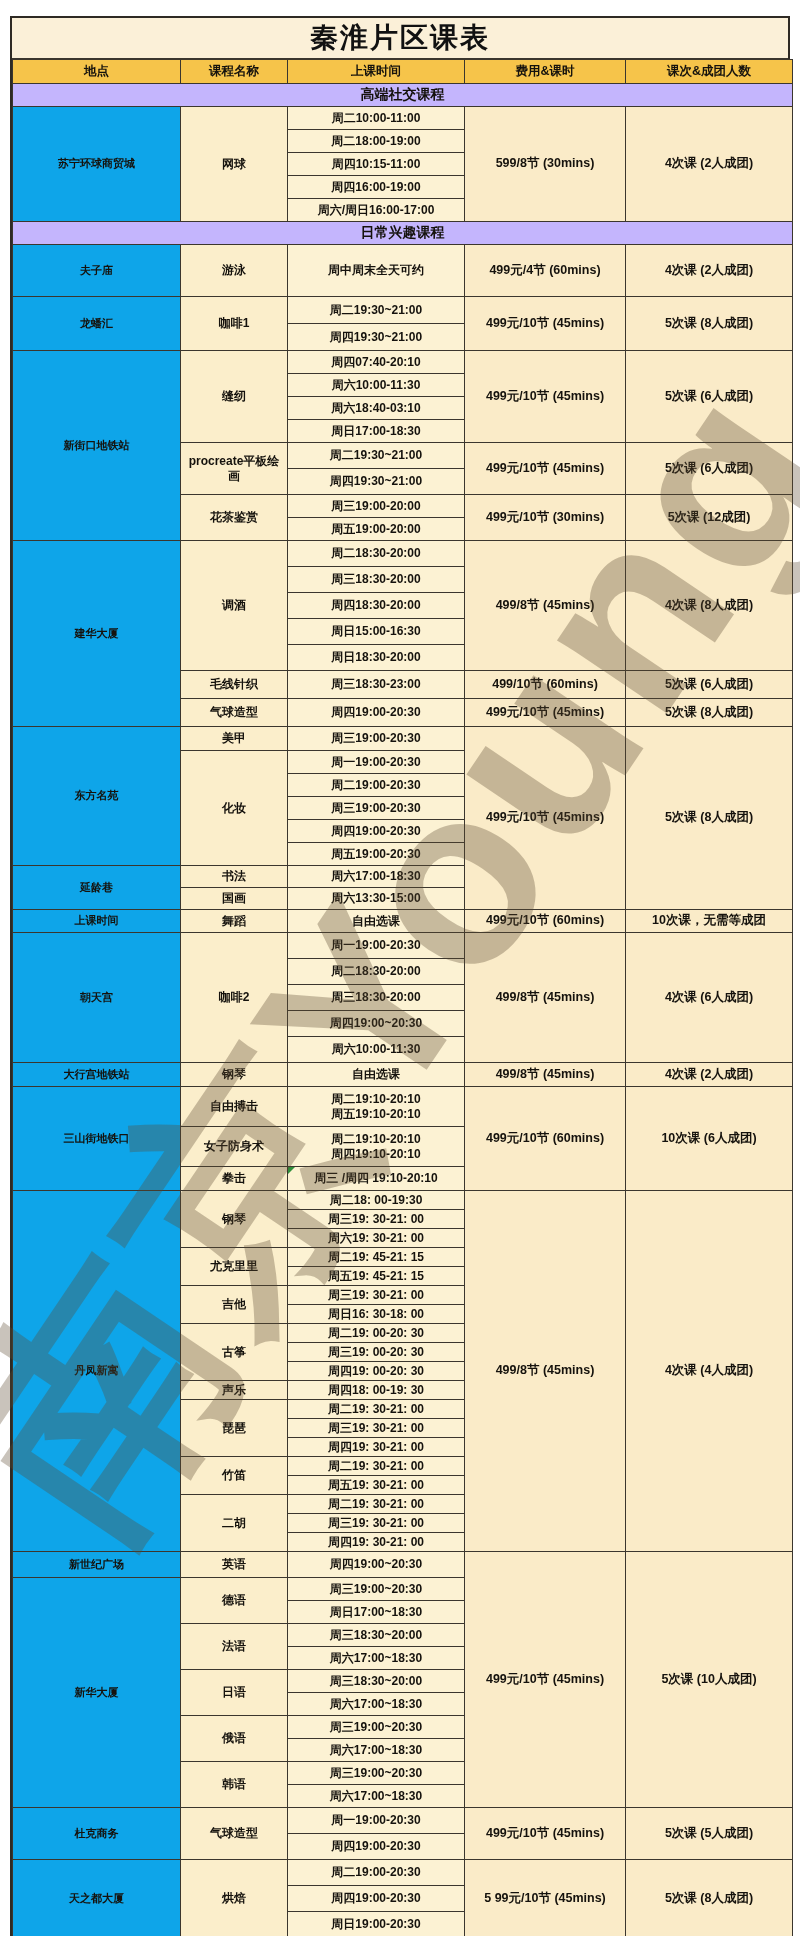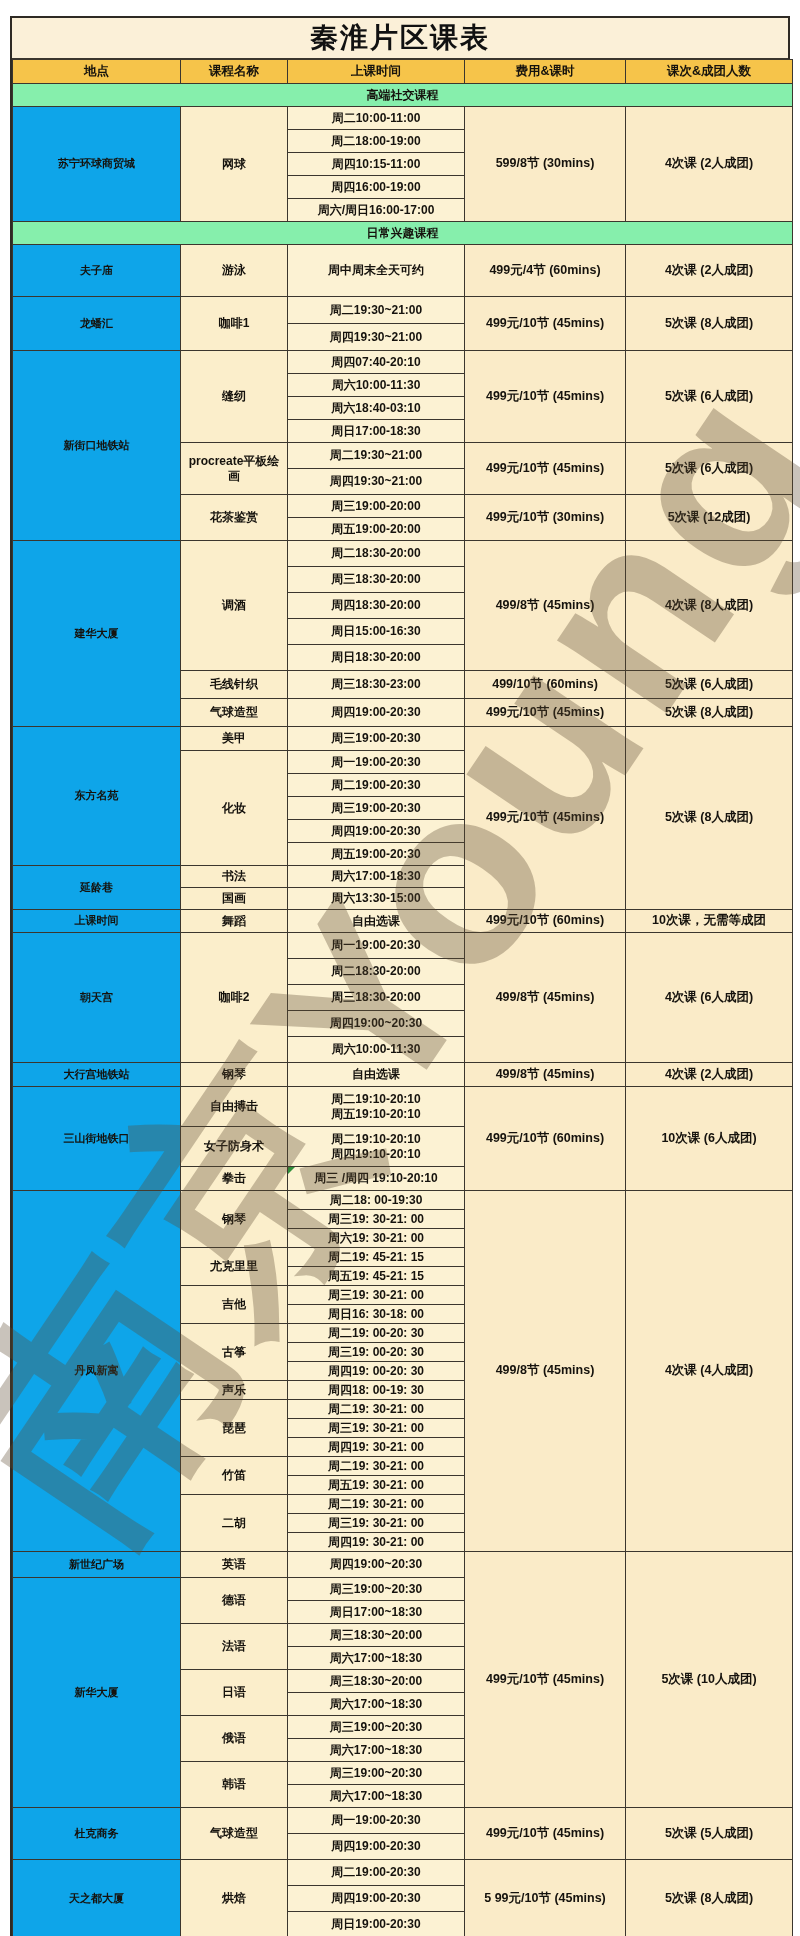--- a/index.html
+++ b/index.html
@@ -6,21 +6,21 @@
   body{font-family:"Liberation Sans","DejaVu Sans",sans-serif;width:800px;}
   .page{position:relative;width:800px;overflow:hidden;}
   .sheet{position:relative;margin:16px 10px 12px 10px;border:2px solid #2e2a24;background:#FBF0D8;}
   .title-bar{height:40px;display:flex;align-items:center;justify-content:center;
     background:#FBF0D8;border-bottom:1px solid #3b362e;}
   .title-bar span{font-size:28px;font-weight:bold;color:#111;letter-spacing:2px;}
   table{border-collapse:collapse;table-layout:fixed;width:100%;}
   td,th{border:1px solid #3b362e;padding:0 2px;text-align:center;vertical-align:middle;
     font-weight:bold;color:#15120d;font-size:12px;line-height:1.25;overflow:hidden;}
   th{background:#F6C44A;height:23px;font-size:12.5px;}
-  td.section{background:#86efac;height:22px;font-size:12px;}
+  td.section{background:#c4b5fd;height:22px;font-size:14px;}
   td.loc{background:#0ea5e9;font-size:11px;}
   td.course{background:#FBEECB;}
   td.time{background:#FCF2D3;white-space:pre-line;}
   td.fee{background:#FAEBC8;font-size:12.5px;}
   td.cnt{background:#FAEBC8;font-size:12.5px;}
   td{position:relative;}
   i.marker{position:absolute;left:0;top:0;width:0;height:0;border-top:7px solid #2f8f3b;
     border-right:7px solid transparent;}
   .watermark{position:absolute;left:50%;top:960px;width:1700px;text-align:center;
     transform:translate(-50%,-50%) rotate(-56deg);font-size:250px;font-weight:bold;

